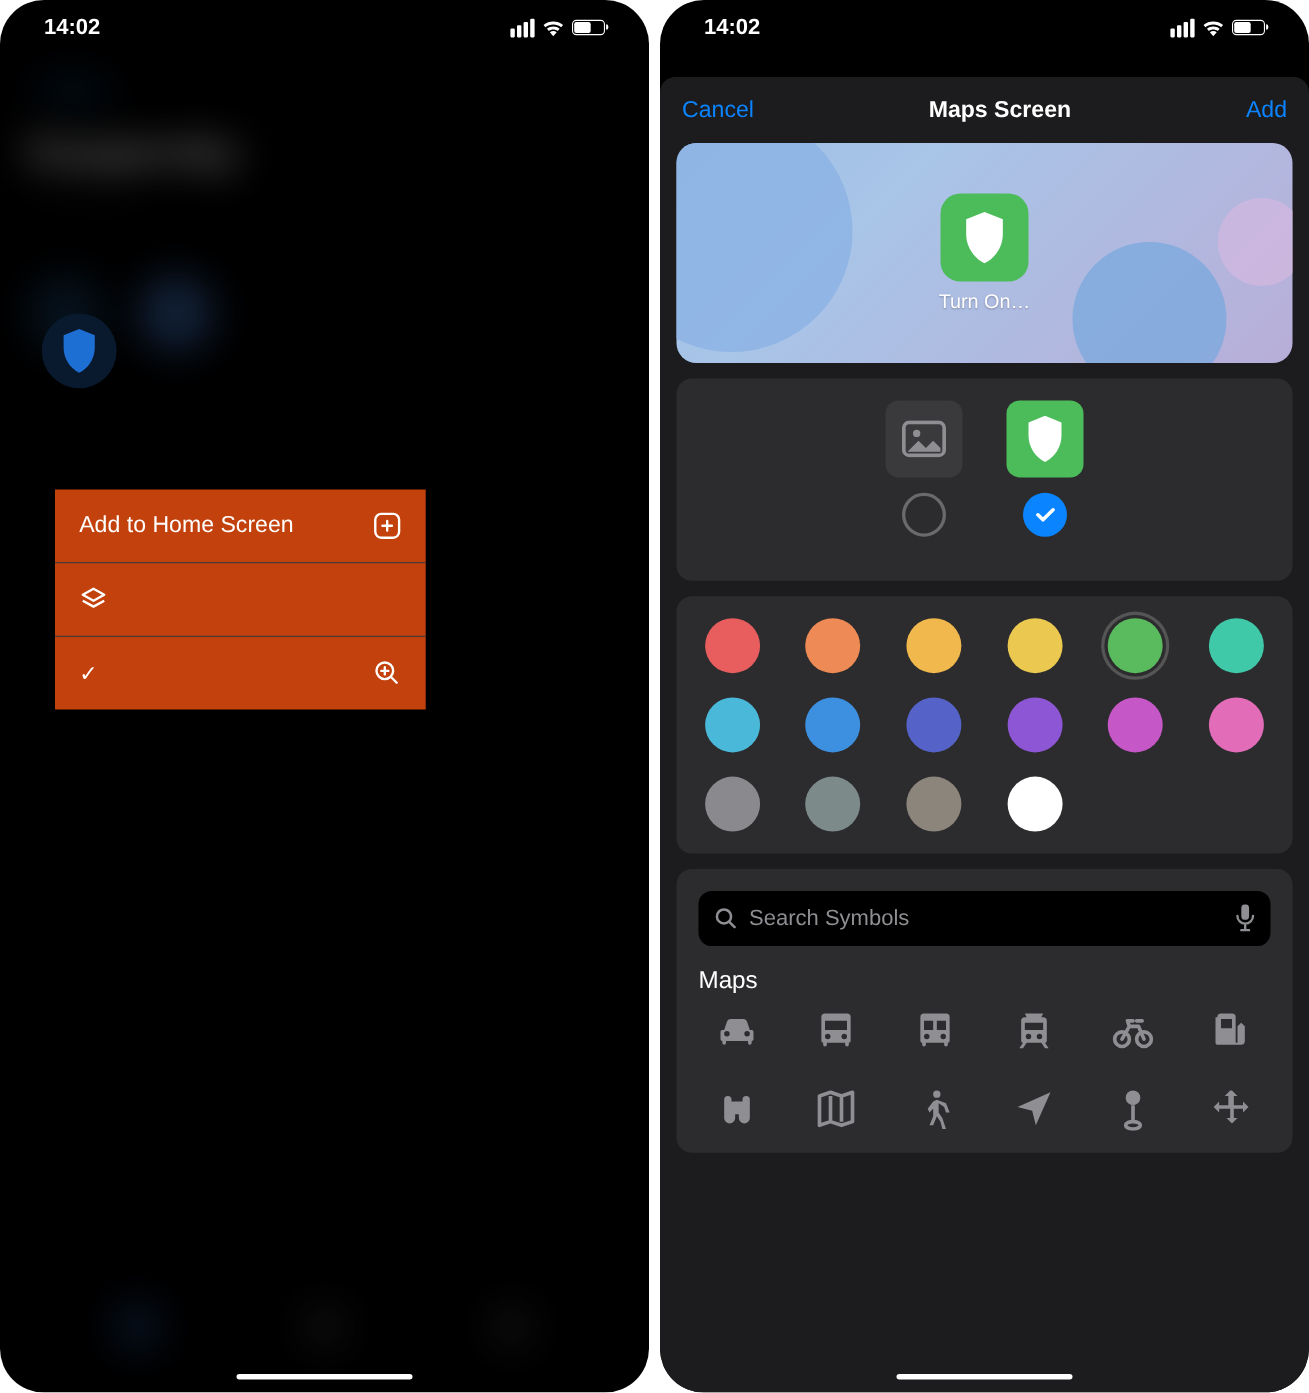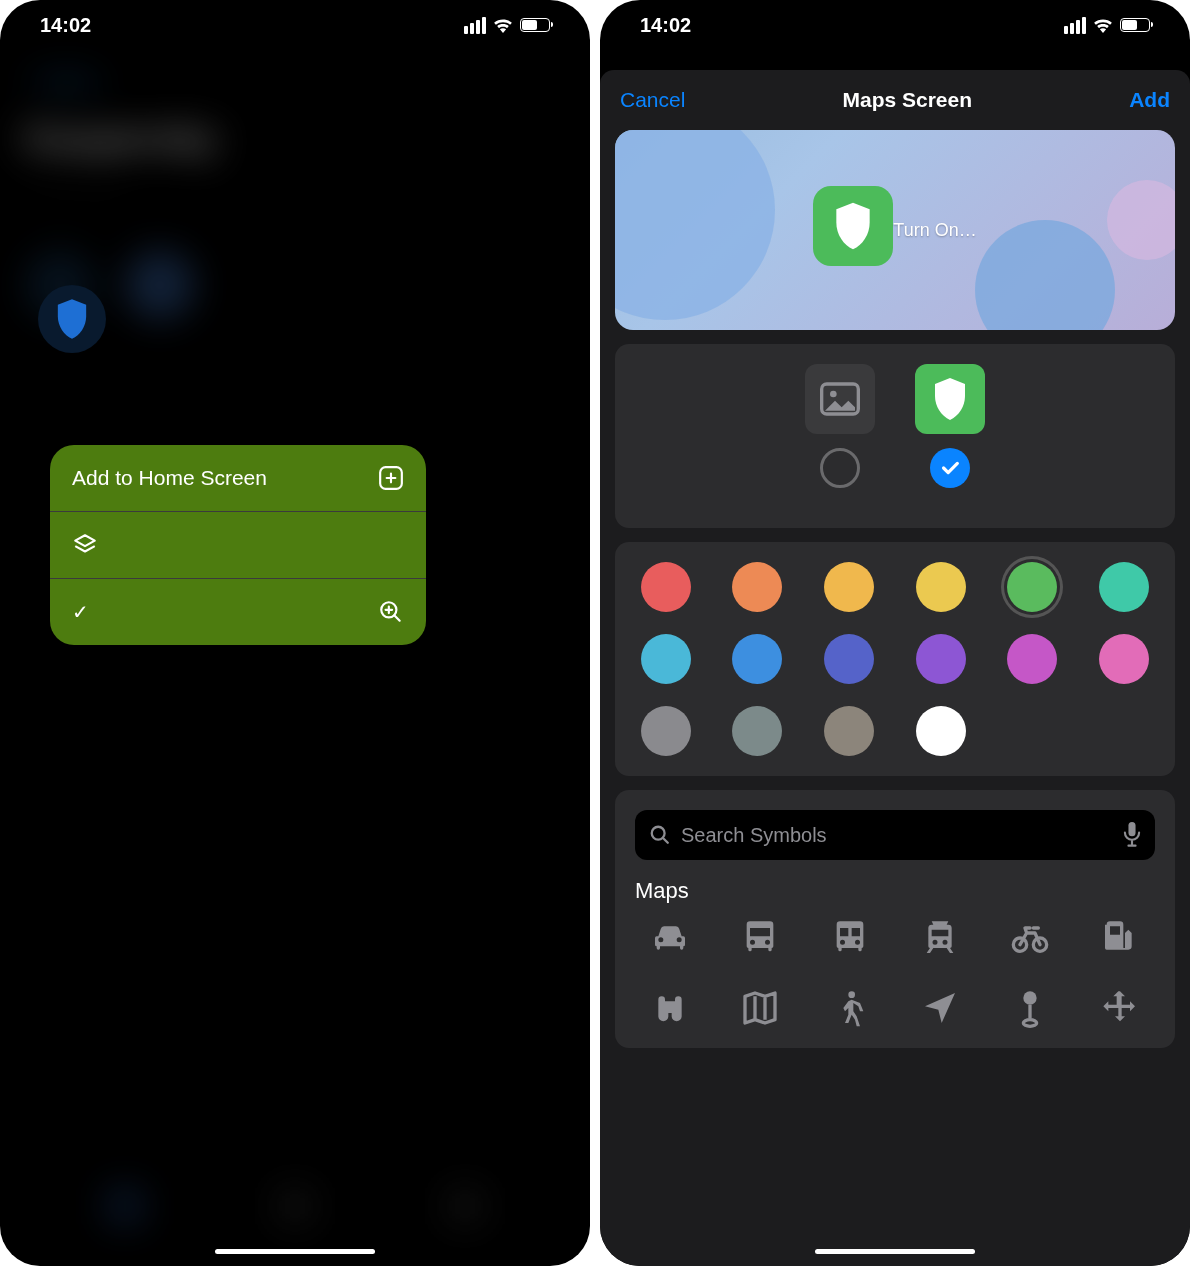--- a/index.html
+++ b/index.html
@@ -26,39 +26,39 @@
 .blur-sub{color:#555;padding:5px 25px;font-size:18px}
 .blur-icon-row{display:flex;gap:30px;padding:40px 25px}
 .blur-circle{width:70px;height:70px;border-radius:50%;background:#0a1a2a;display:flex;align-items:center;justify-content:center}
 .blur-tabs{position:absolute;bottom:40px;left:0;right:0;display:flex;justify-content:space-around;padding:0 40px}
 .blur-tab{width:40px;height:40px;background:#1a3a6a;border-radius:8px;opacity:0.5}
 .blur-tab.dim{background:#333;opacity:0.4}
 
 .sharp-layer{position:absolute;inset:50px 0 0 0}
 .sharp-icon{position:absolute;left:38px;top:235px;width:68px;height:68px;border-radius:50%;background:#091a2e;display:flex;align-items:center;justify-content:center}
 
-.popup{position:absolute;left:50px;top:395px;width:376px;background:#4d7c0f;border-radius:24px;overflow:hidden}
+.popup{position:absolute;left:50px;top:395px;width:337px;background:#c2410c;border-radius:0;overflow:hidden}
 .popup-item{display:flex;justify-content:space-between;align-items:center;padding:20px 22px;color:#fff;font-size:21px;border-bottom:1px solid #3a3a3c;cursor:pointer}
 .popup-item:last-child{border-bottom:none}
 .popup-item .txt{flex:1;line-height:1.25}
 .popup-item .chk{margin-right:10px;font-size:20px}
 .popup-icon{width:26px;height:26px;flex-shrink:0}
 
 .home-indicator{position:absolute;bottom:12px;left:50%;transform:translateX(-50%);width:160px;height:5px;background:#fff;border-radius:3px}
 
 
 .sheet{position:absolute;top:70px;left:0;right:0;bottom:0;background:#1c1c1e;border-radius:14px 14px 0 0;overflow-y:auto}
 .sheet::before{content:'';position:absolute;top:-14px;left:8px;right:8px;height:20px;background:#2a2a2c;border-radius:14px 14px 0 0;z-index:-1}
 .sheet-hdr{display:flex;justify-content:space-between;align-items:center;padding:18px 20px}
 .sheet-btn{color:#0a84ff;font-size:21px;background:none;border:none;cursor:pointer}
-.sheet-btn.bold{font-weight:700}
+.sheet-btn.bold{font-weight:400}
 .sheet-title{color:#fff;font-size:21px;font-weight:600}
 .sheet-body{padding:0 15px 20px}
 
-.preview{height:200px;border-radius:18px;background:linear-gradient(135deg,#9abde0 0%,#a8c5e8 30%,#b8aed8 100%);position:relative;overflow:hidden;display:flex;flex-direction:row;align-items:center;justify-content:center}
+.preview{height:200px;border-radius:18px;background:linear-gradient(135deg,#9abde0 0%,#a8c5e8 30%,#b8aed8 100%);position:relative;overflow:hidden;display:flex;flex-direction:column;align-items:center;justify-content:center}
 .preview::before{content:'';position:absolute;width:220px;height:220px;background:#8db4e5;border-radius:50%;left:-60px;top:-30px;opacity:0.85}
 .preview::after{content:'';position:absolute;width:140px;height:140px;background:#7aa8dd;border-radius:50%;right:60px;bottom:-30px;opacity:0.75}
 .preview .bubble{position:absolute;border-radius:50%;opacity:0.7}
 .bubble.b1{width:80px;height:80px;background:#d4b8e0;right:-12px;top:50px}
 .preview-icon{width:80px;height:80px;border-radius:18px;background:#4cbb5a;display:flex;align-items:center;justify-content:center;z-index:2;margin-bottom:8px}
 .preview-label{color:#fff;font-size:18px;z-index:2;text-shadow:0 1px 2px rgba(0,0,0,0.3)}
 
 .card{background:#2c2c2e;border-radius:14px;margin-top:14px;padding:20px}
 .icon-opts{display:flex;justify-content:center;gap:40px;margin-bottom:20px}
 .opt{display:flex;flex-direction:column;align-items:center;gap:14px}

